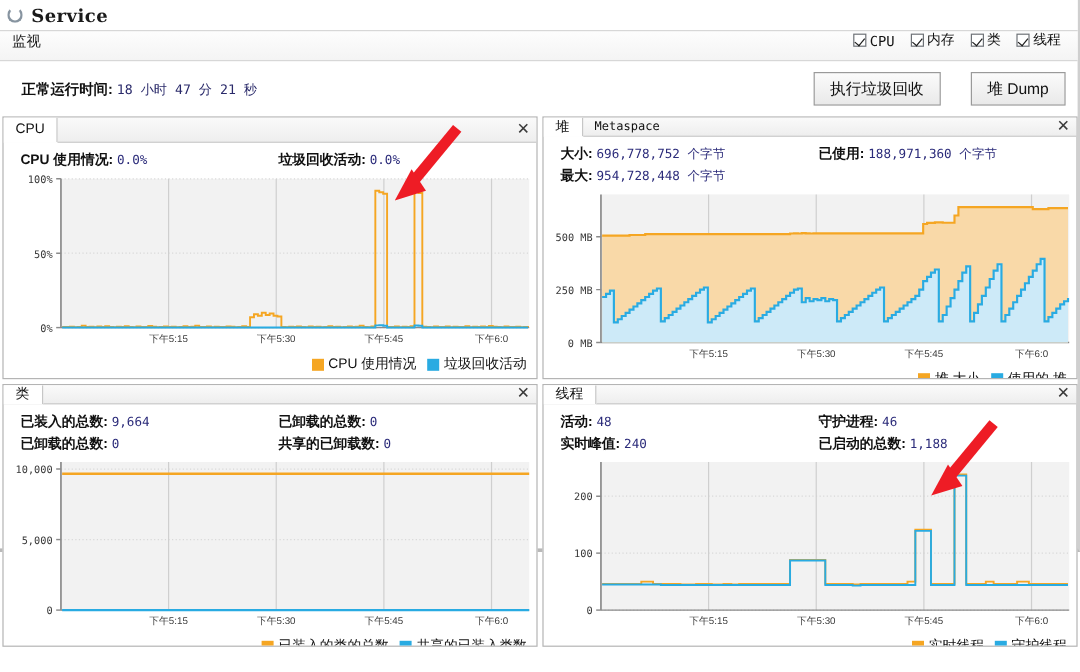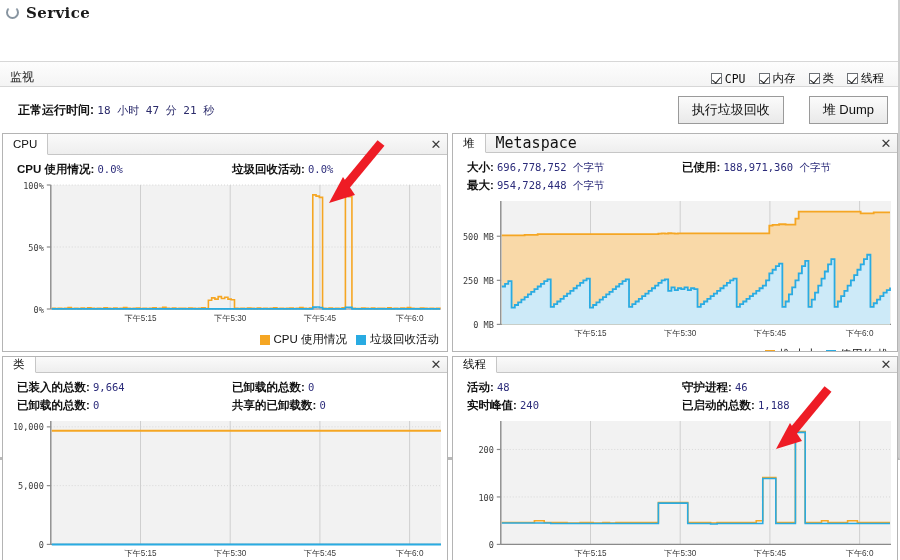--- a/index.html
+++ b/index.html
@@ -41,24 +41,23 @@
     letter-spacing: .4px;
   }
 
   
   .toolstrip {
     height: 26px;
     border-top: 1px solid #d7d7d7;
     border-bottom: 1px solid #d7d7d7;
     background: linear-gradient(to bottom,#fdfdfd,#f4f4f4);
     display: flex;
-    align-items: flex-end;
+    align-items: flex-start;
     justify-content: space-between;
     padding: 0 8px 0 10px;
-    margin-top: 36px;
   }
   .strip-label { font-size: 12px; color: #222; }
   .checks { display: flex; align-items: center; gap: 13px; padding-right: 6px; }
   .check { display: flex; align-items: center; gap: 3px; font-size: 11.5px; color: #111; }
   .box {
     width: 11px; height: 11px;
     border: 1px solid #6e7277;
     background: #fff;
     position: relative;
     flex: 0 0 auto;
@@ -131,21 +130,21 @@
     font-size: 11.5px;
     color: #111;
     cursor: pointer;
   }
   .tab.active {
     background: #ffffff;
     border-right: 1px solid #c6c6c6;
     margin-bottom: -1px;
     border-bottom: 1px solid #ffffff;
   }
-  .tab.mono-tab { font-family: "DejaVu Sans Mono", monospace; font-size: 15px; }
+  .tab.mono-tab { font-family: "DejaVu Sans Mono", monospace; font-size: 10px; }
   .close-x {
     width: 22px;
     display: flex; align-items: center; justify-content: center;
     font-size: 13px; color: #3b3b3b; cursor: pointer;
     font-family: "DejaVu Sans", sans-serif;
   }
 
   .panel-body { flex: 1; display: flex; flex-direction: column; padding: 7px 0 0 0; }
   .stats {
     display: grid;

